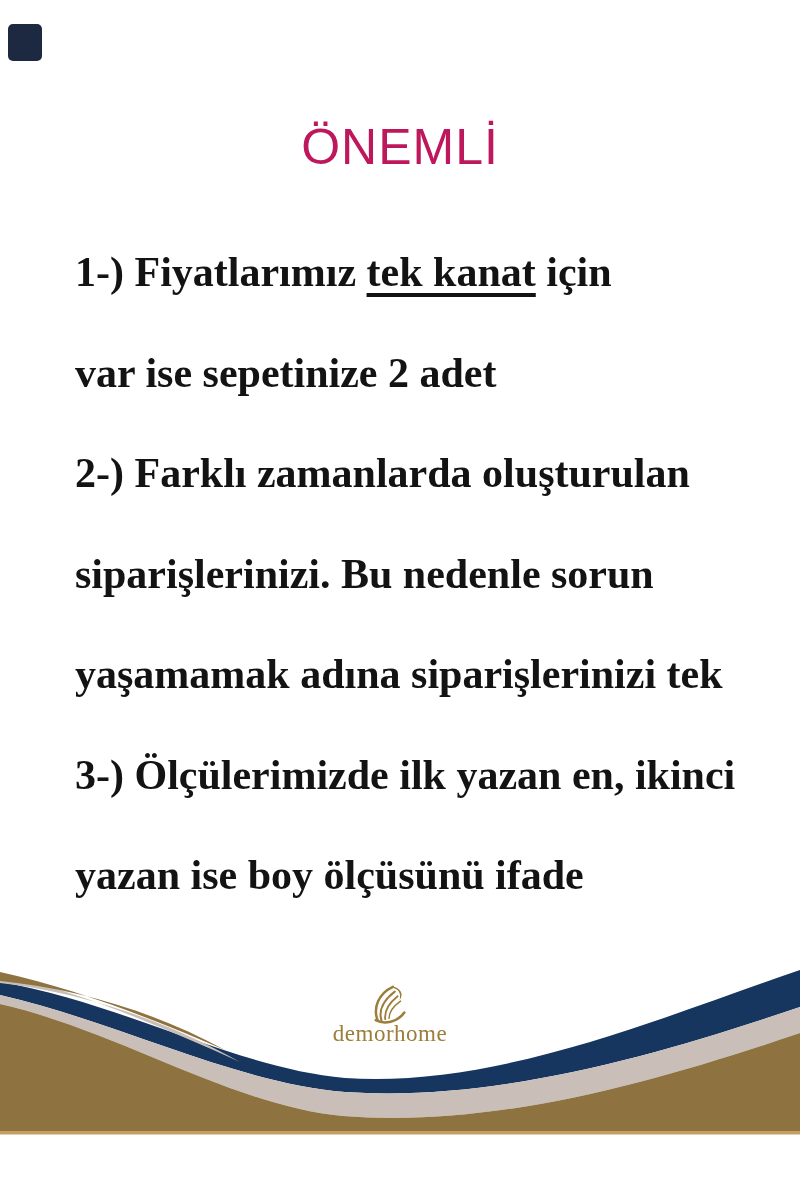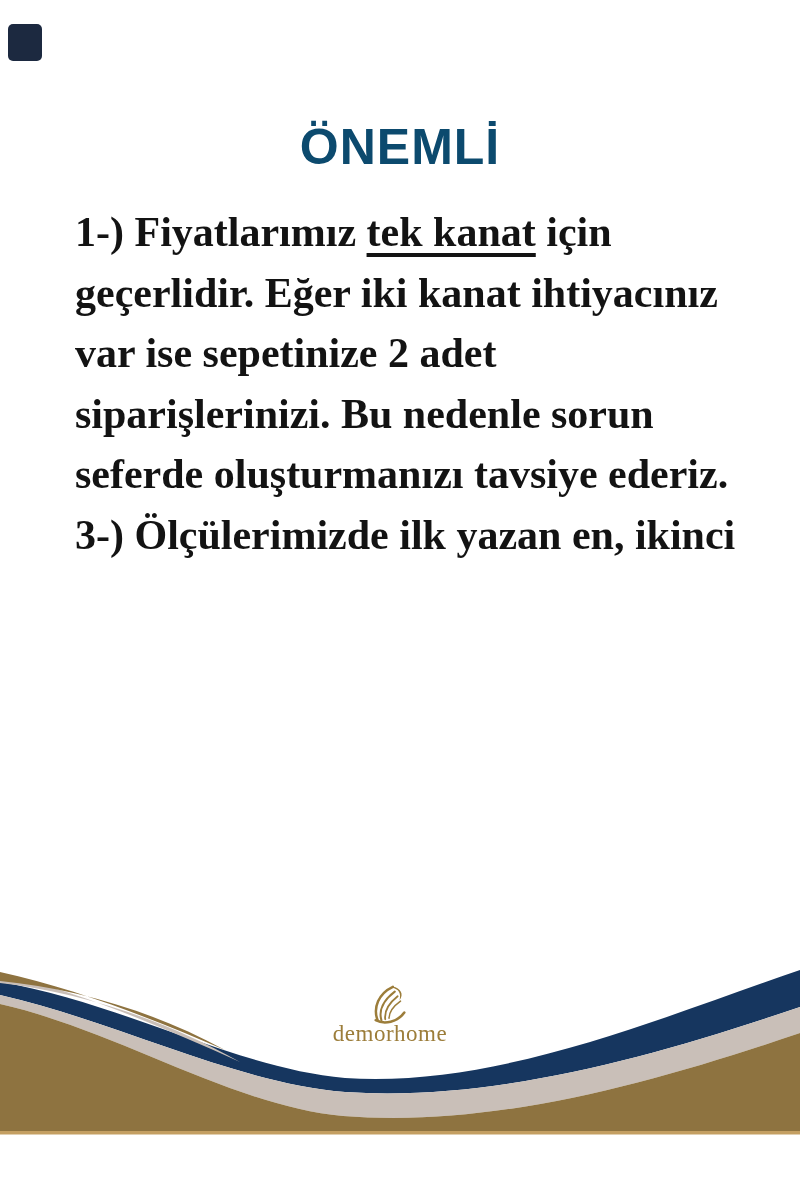--- a/index.html
+++ b/index.html
@@ -3,50 +3,51 @@
 <meta charset="utf-8">
 <style>
   html,body{margin:0;padding:0;}
   body{width:800px;height:1200px;position:relative;background:#ffffff;overflow:hidden;
        font-family:"Liberation Sans",sans-serif;}
 
   .corner-square{position:absolute;left:8px;top:24px;width:34px;height:37px;
        background:#1c2940;border-radius:5px;}
 
   .title{position:absolute;top:118px;left:0;right:0;text-align:center;
-       font-family:"Liberation Sans",sans-serif;font-weight:bold;font-size:50px;
-       color:#0c4a6e;letter-spacing:1px;}
+       font-family:"Liberation Sans",sans-serif;font-weight:normal;font-size:50px;
+       color:#be185d;letter-spacing:1px;}
 
   .body-text{position:absolute;top:202px;left:75px;right:30px;
        font-family:"Liberation Serif",serif;font-weight:bold;font-size:42px;
        line-height:60.5px;color:#131313;}
-  .body-text .line{white-space:nowrap;}
+  .body-text .line{white-space:nowrap;margin-top:40px;}
   .body-text .u{text-decoration:underline;text-decoration-thickness:4px;text-underline-offset:7px;}
 
   .footer-wave{position:absolute;left:0;top:950px;width:800px;height:250px;display:block;}
 
   .brand{position:absolute;left:-20px;right:0;top:982px;text-align:center;}
   .brand .swan{display:inline-block;width:46px;height:42px;margin-bottom:-6px;}
   .brand .brand-name{font-family:"Liberation Serif",serif;font-size:23px;color:#9c7d3a;
        letter-spacing:0.5px;line-height:24px;}
 </style>
 </head>
 <body>
 
 <div class="corner-square"></div>
 
 <div class="title">ÖNEMLİ</div>
 
 <div class="body-text">
     <div class="line"><span>1-) Fiyatlarımız </span><span class="u">tek kanat</span><span> için</span></div>
-    <div class="line"><span>geçerlidir. Eğer iki kanat ihtiyacınız</span></div>
     <div class="line"><span>var ise sepetinize 2 adet</span></div>
+    <div class="line"><span>2-) Farklı zamanlarda oluşturulan</span></div>
     <div class="line"><span>siparişlerinizi. Bu nedenle sorun</span></div>
-    <div class="line"><span>seferde oluşturmanızı tavsiye ederiz.</span></div>
+    <div class="line"><span>yaşamamak adına siparişlerinizi tek</span></div>
     <div class="line"><span>3-) Ölçülerimizde ilk yazan en, ikinci</span></div>
+    <div class="line"><span>yazan ise boy ölçüsünü ifade</span></div>
   </div>
 
 <svg class="footer-wave" viewBox="0 0 800 250" preserveAspectRatio="none" xmlns="http://www.w3.org/2000/svg">
 
   <path fill="#16365f" d="M0,32 C120,52 235,118 345,128 C495,138 655,70 800,20 L800,57 C655,106 495,152 345,142 C235,133 118,72 0,45 Z"></path>
 
   <path fill="#c9bfb8" d="M0,45 C118,72 235,133 345,142 C495,152 655,106 800,57 L800,83 C655,132 495,178 343,166 C233,156 116,80 0,54 Z"></path>
 
   <path fill="#8e7340" d="M0,54 C116,80 233,156 343,166 C495,178 655,132 800,83 L800,181 L0,181 Z"></path>
 

